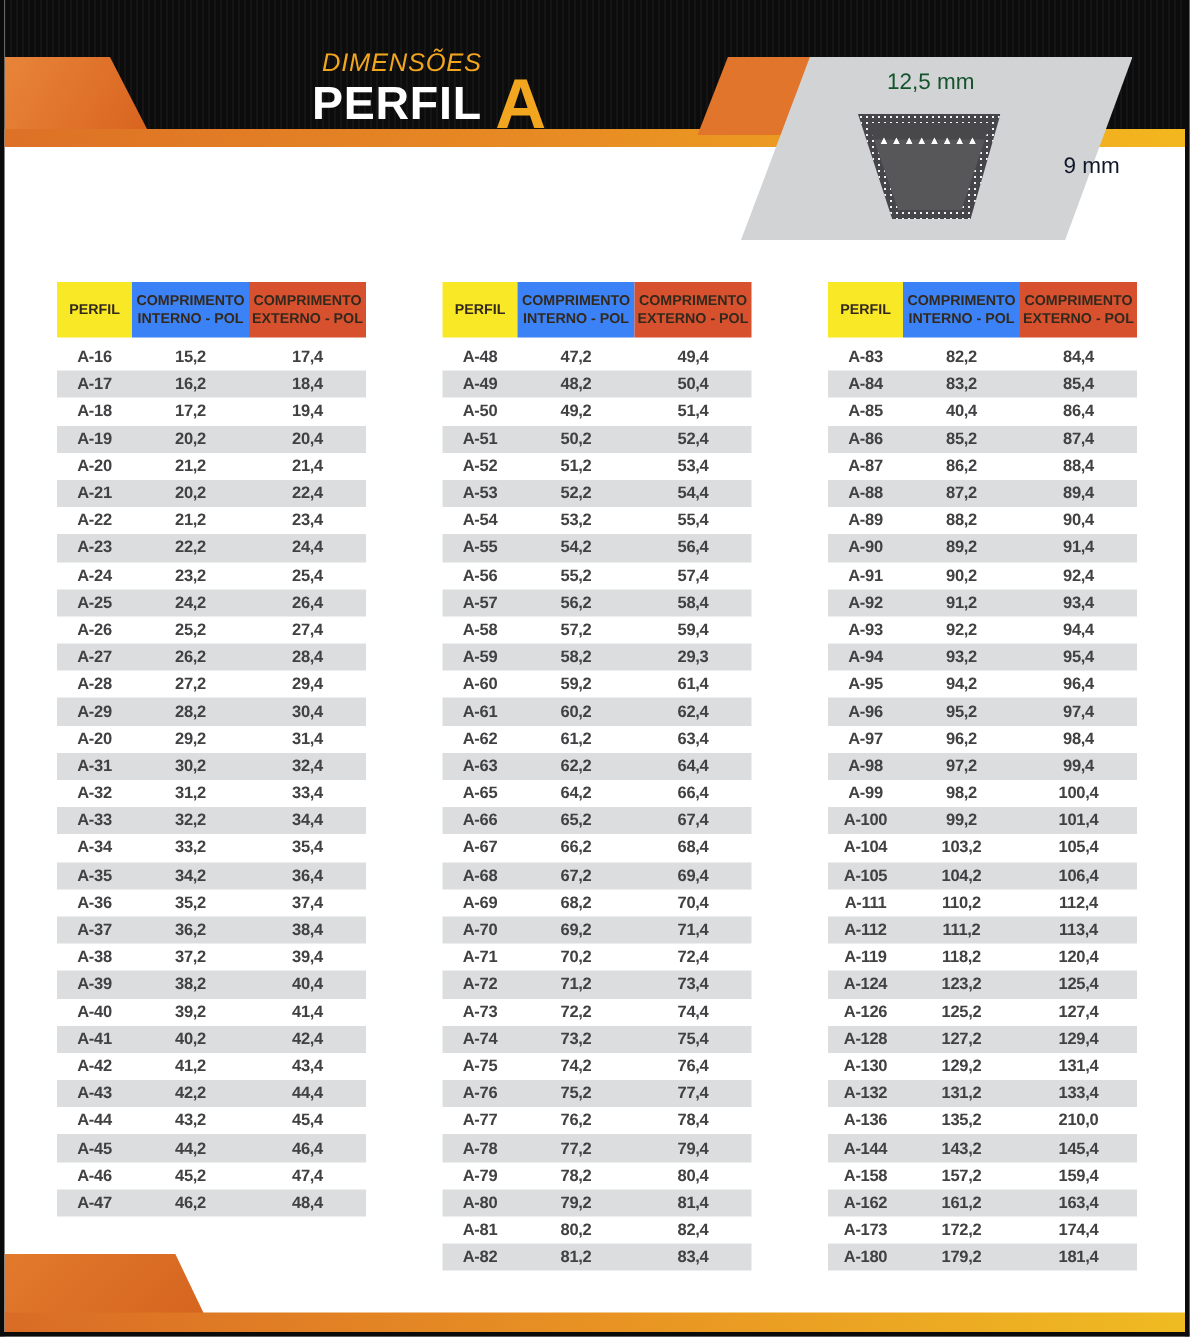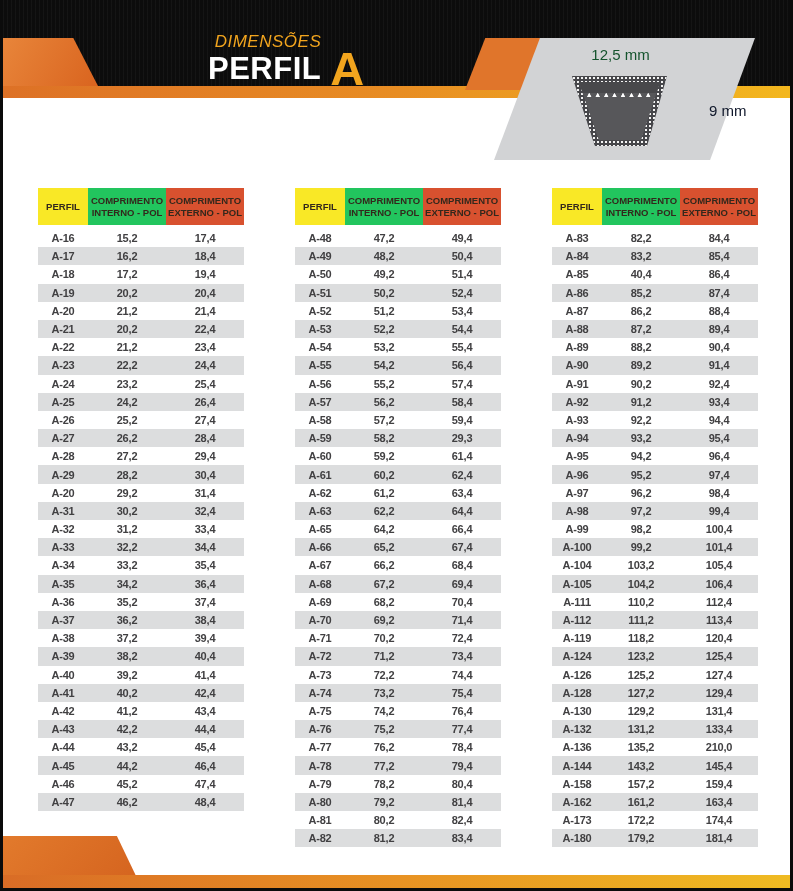--- a/index.html
+++ b/index.html
@@ -75,21 +75,21 @@
   
   .dim-table { position:absolute; top:188px; width:206px; }
   .t1 { left:35px; } .t2 { left:292px; } .t3 { left:549px; }
   .thead { display:flex; margin-bottom:4px; }
   .th {
     display:flex; align-items:center; justify-content:center; text-align:center;
     height:37px; font-size:9.5px; font-weight:bold; color:#33281c; line-height:1.2;
     padding:0 2px;
   }
   .th.c0 { width:50px; background:#f9e826; }
-  .th.c1 { width:78px; background:#22c55e; }
+  .th.c1 { width:78px; background:#3b82f6; }
   .th.c2 { width:78px; background:#d8512f; }
   .trow { display:flex; height:18.2px; align-items:center; }
   .trow:nth-child(even) { background:#dcddde; }
   .td { text-align:center; font-size:11px; font-weight:bold; color:#414042; letter-spacing:-0.2px; }
   .td.c0 { width:50px; } .td.c1 { width:78px; } .td.c2 { width:78px; }
 
   
   .footer-accent {
     position:absolute; left:0; top:836px; width:134px; height:42px;
     background:linear-gradient(135deg,#e27a2c,#d5641f);

